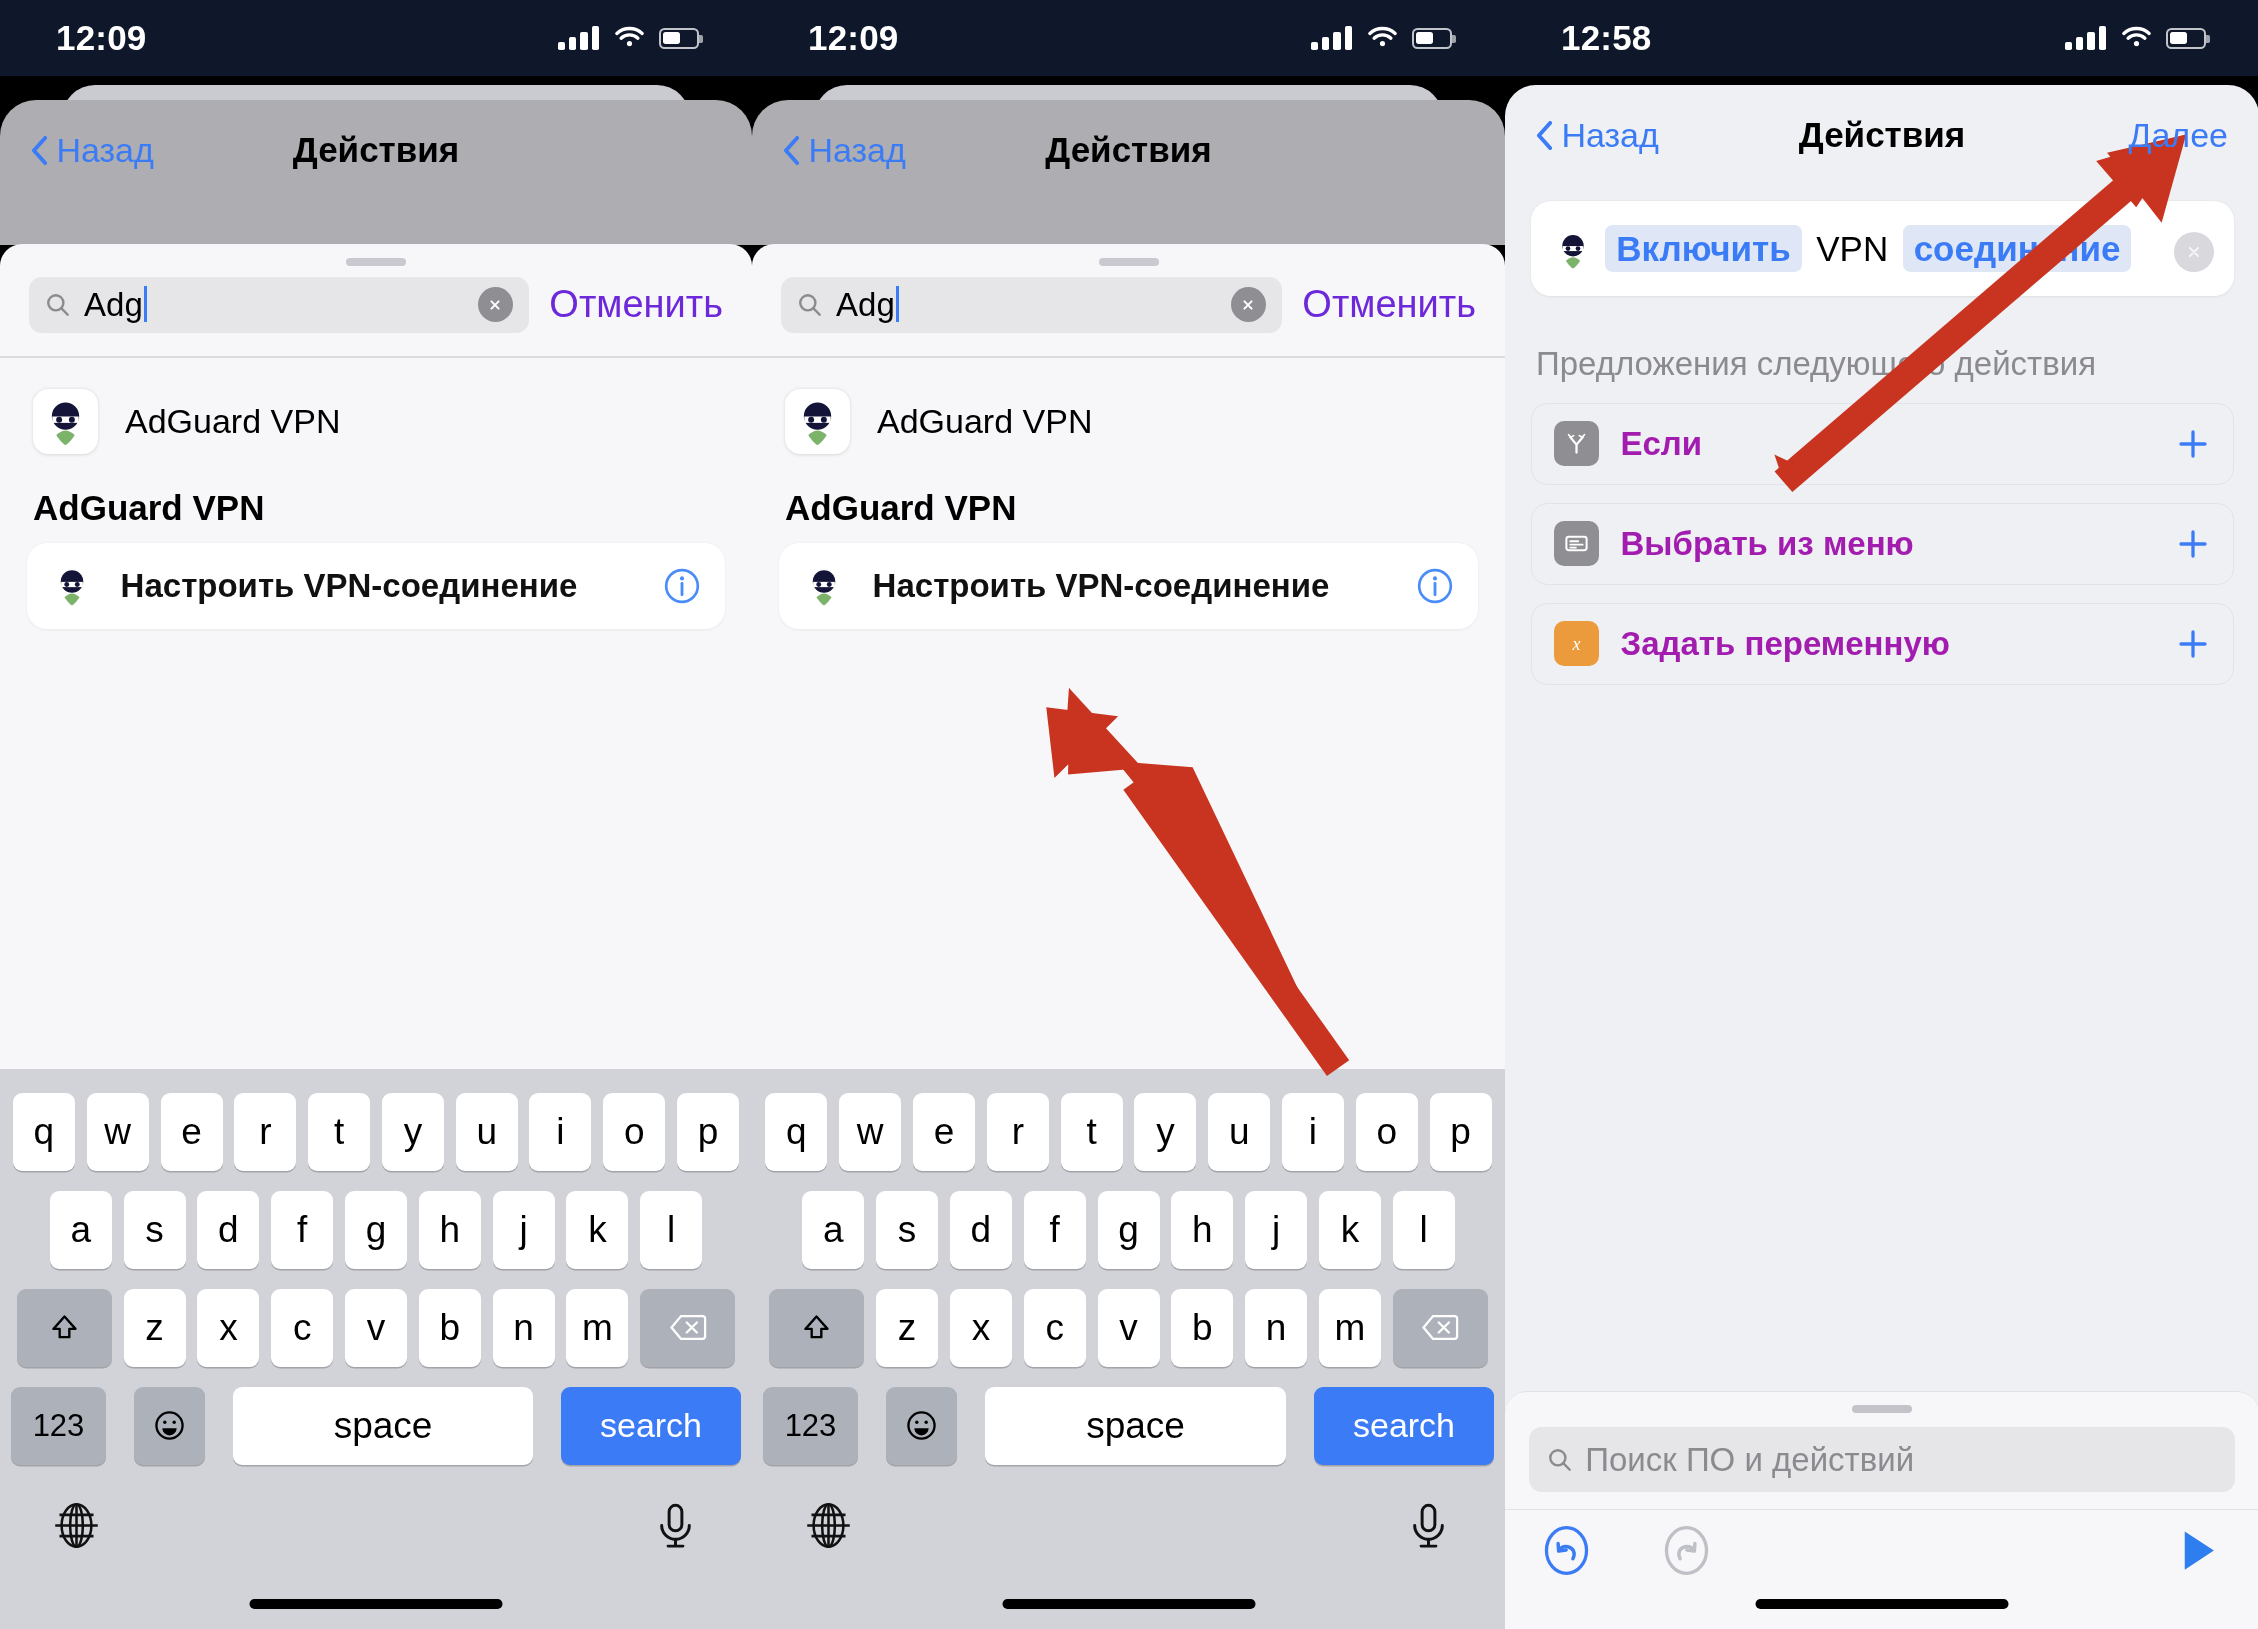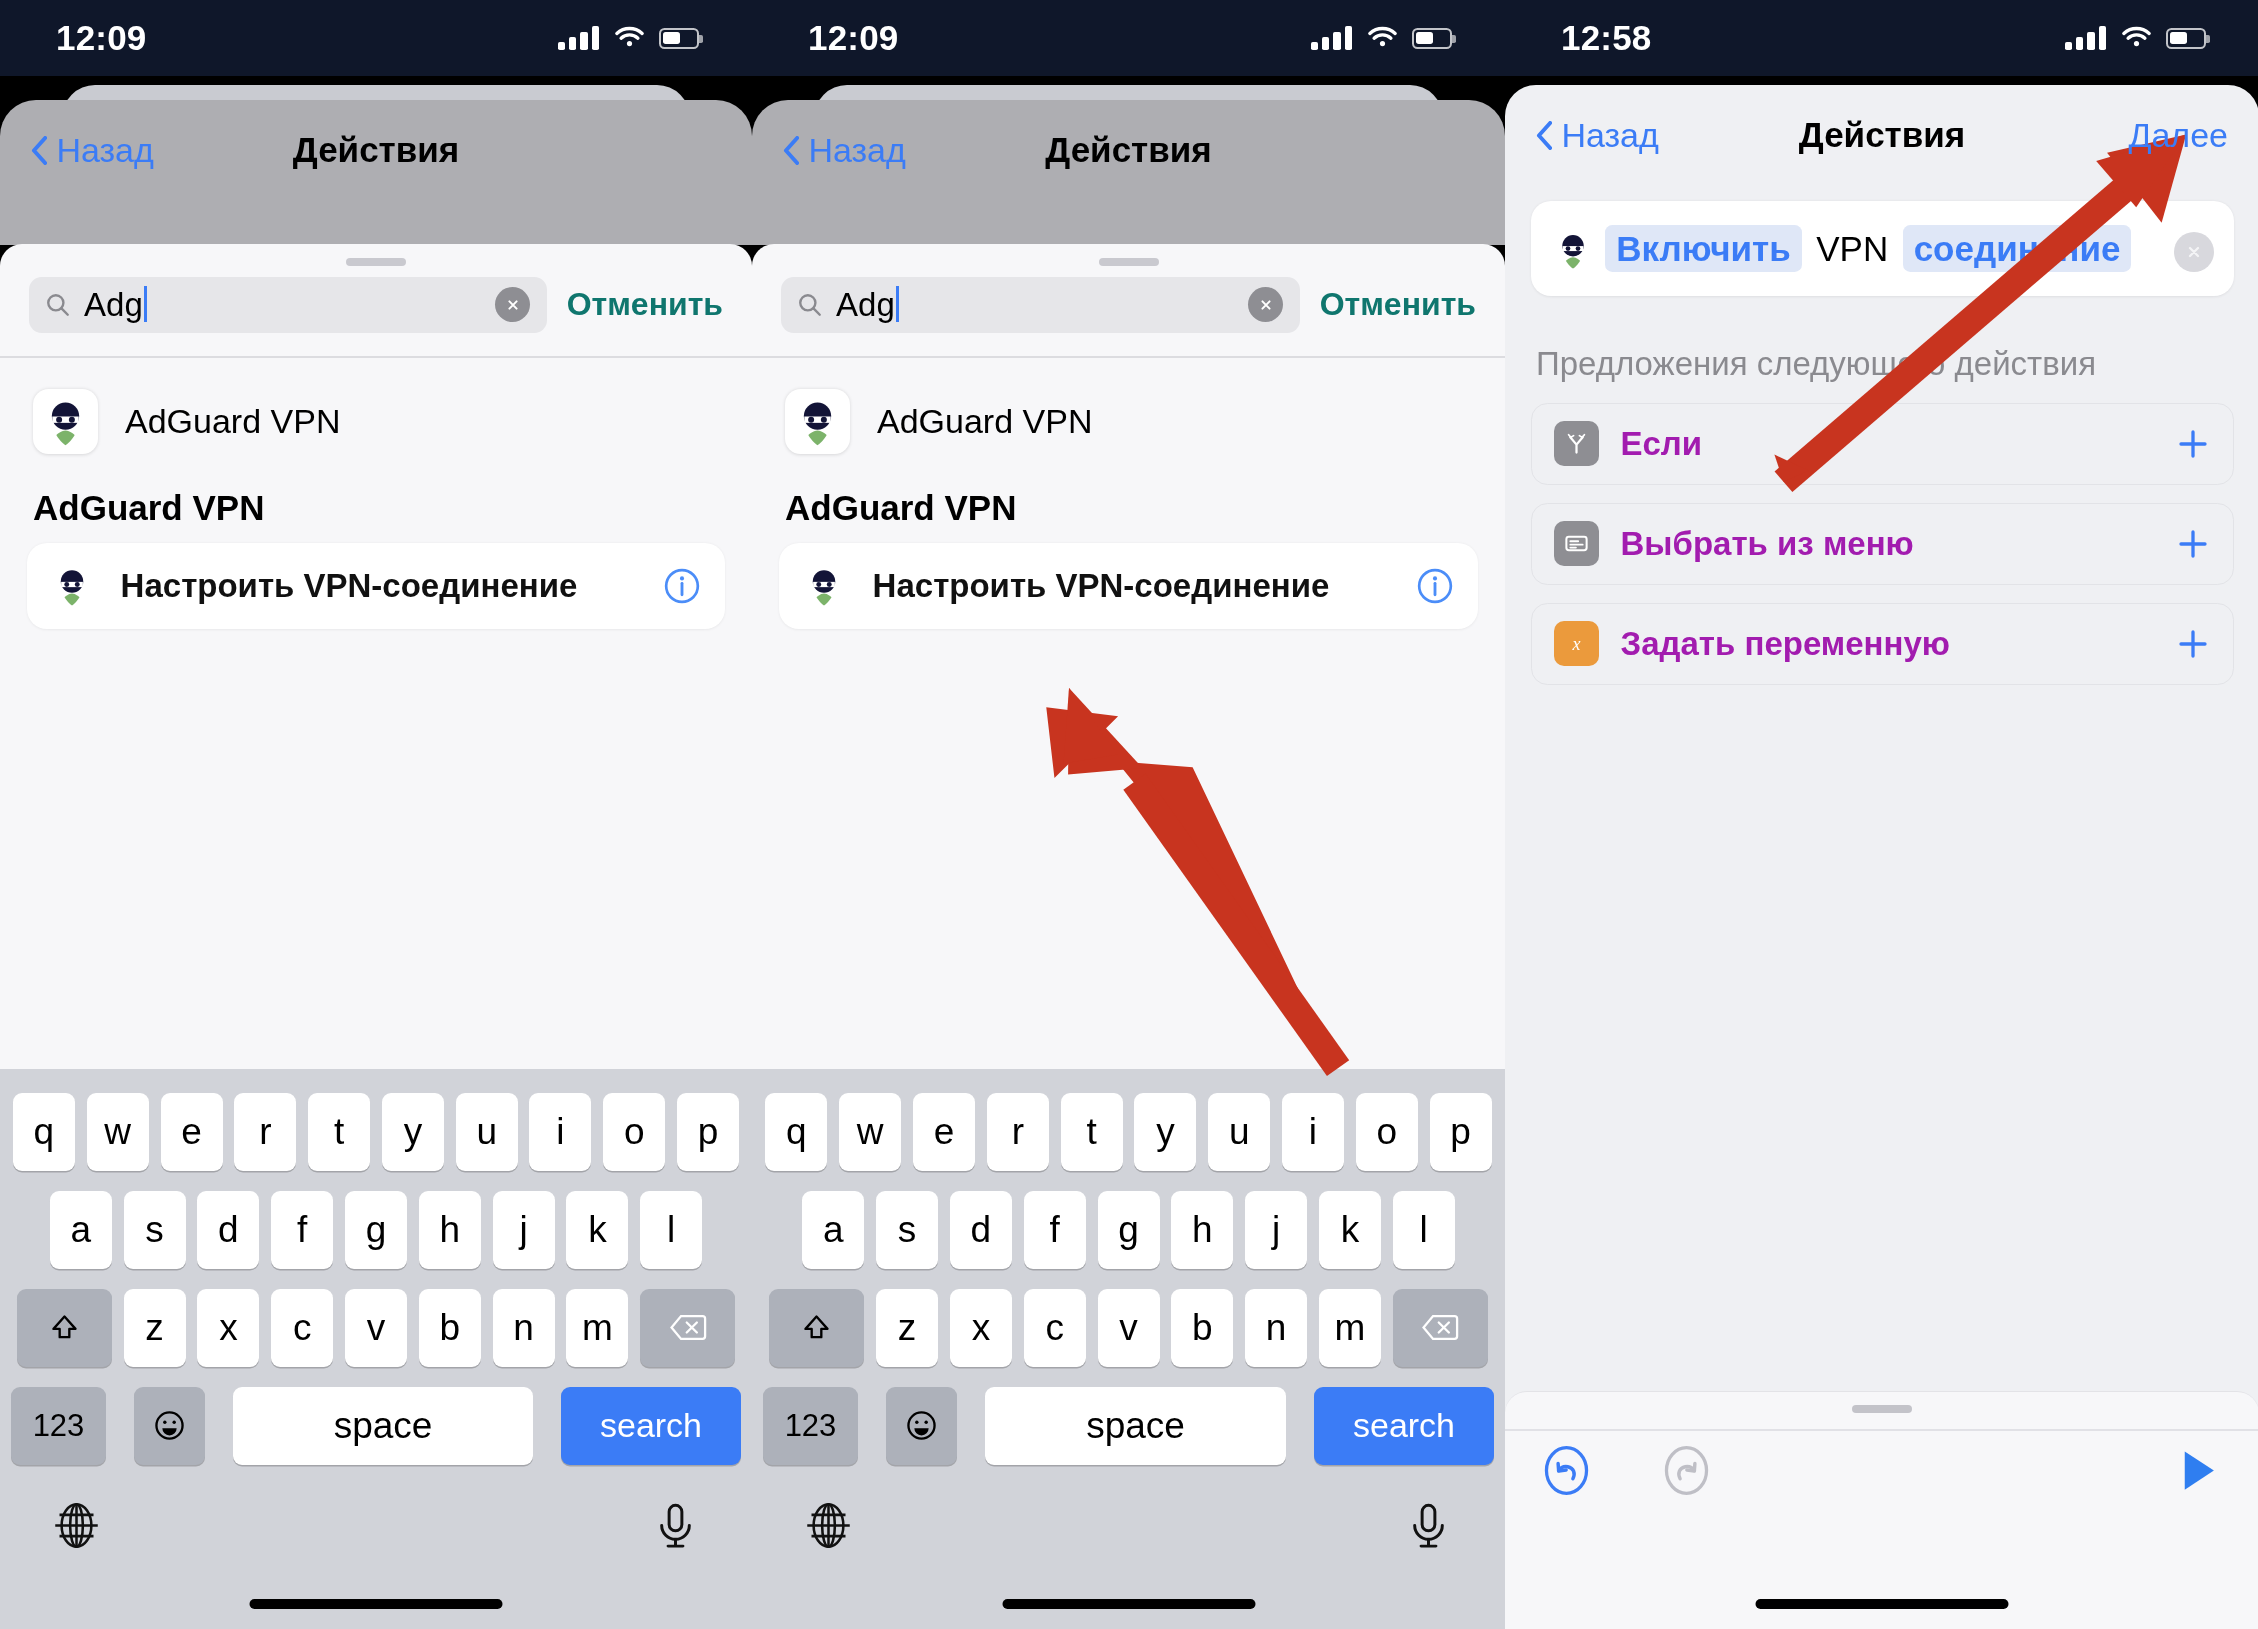--- a/index.html
+++ b/index.html
@@ -72,21 +72,21 @@
   .searchfield {
     flex: 1; height: 56px; background: #e6e6e9; border-radius: 12.7px;
     display: flex; align-items: center; padding: 0 16.4px; gap: 12.7px; position: relative;
   }
   .mag { width: 26px; height: 26px; flex: none; }
   .sf-text { font-size: 33px; color: #000; position: relative; }
   .caret { display:inline-block; width: 3.6px; height: 36px; background: #3b7cf6;
            vertical-align: -6.4px; margin-left: 0.9px; }
   .clearbtn { margin-left: auto; width: 35px; height: 35px; border-radius: 50%;
      background: #8e8e93; display:flex; align-items:center; justify-content:center; flex:none;}
-  .cancel { color: #0f766e; font-size: 32px; white-space: nowrap; font-weight: bold; }
+  .cancel { color: #6d28d9; font-size: 38px; white-space: nowrap; }
 
   .hairline { height: 1.4px; background: #dcdce0; }
 
   
   .app-row { display: flex; align-items: center; gap: 27px; padding: 31px 33px 11px 33px; }
   .appicon { width: 65px; height: 65px; border-radius: 15.5px; background: #fff;
      box-shadow: 0 0.9px 3.6px rgba(0,0,0,.13); flex: none;
      display: flex; align-items: center; justify-content: center; }
   .appicon svg { width: 51px; height: 51px; }
   .app-name { font-size: 34px; color: #000; }
@@ -582,20 +582,27 @@
           </svg>
         </div>
         <div class="sugg-label">Задать переменную</div>
         <svg class="plus" viewBox="0 0 24 24">
           <path d="M12 4v16M4 12h16" stroke="#3b7cf6" stroke-width="2.2" stroke-linecap="round"></path>
         </svg>
       </div>
 
       <div class="bottombar">
         <div class="bb-grab"></div>
+        <div class="bb-search">
+          <svg class="mag" viewBox="0 0 24 24">
+            <circle cx="10" cy="10" r="7" stroke="#8a8a8f" stroke-width="2.2" fill="none"></circle>
+            <path d="M15.2 15.2L21 21" stroke="#8a8a8f" stroke-width="2.2" stroke-linecap="round"></path>
+          </svg>
+          <span class="bb-ph">Поиск ПО и действий</span>
+        </div>
         <div class="bb-divider"></div>
         <div class="bb-tools">
           <svg class="tool undo" viewBox="0 0 28 28">
             <ellipse cx="14" cy="14" rx="11" ry="12.5" stroke="#3b7cf6" stroke-width="1.8" fill="none"></ellipse>
             <path d="M17.5 18.5c1.5-2.8.5-6-2.8-6.6-2.2-.4-4 .6-5 2.1" stroke="#3b7cf6" stroke-width="1.9" fill="none" stroke-linecap="round"></path>
             <path d="M9.4 10.2l.3 4.1 4.1-.6" stroke="#3b7cf6" stroke-width="1.9" fill="none" stroke-linecap="round" stroke-linejoin="round"></path>
           </svg>
           <svg class="tool redo" viewBox="0 0 28 28">
             <ellipse cx="14" cy="14" rx="11" ry="12.5" stroke="#bfbfc6" stroke-width="1.8" fill="none"></ellipse>
             <path d="M10.5 18.5c-1.5-2.8-.5-6 2.8-6.6 2.2-.4 4 .6 5 2.1" stroke="#bfbfc6" stroke-width="1.9" fill="none" stroke-linecap="round"></path>

